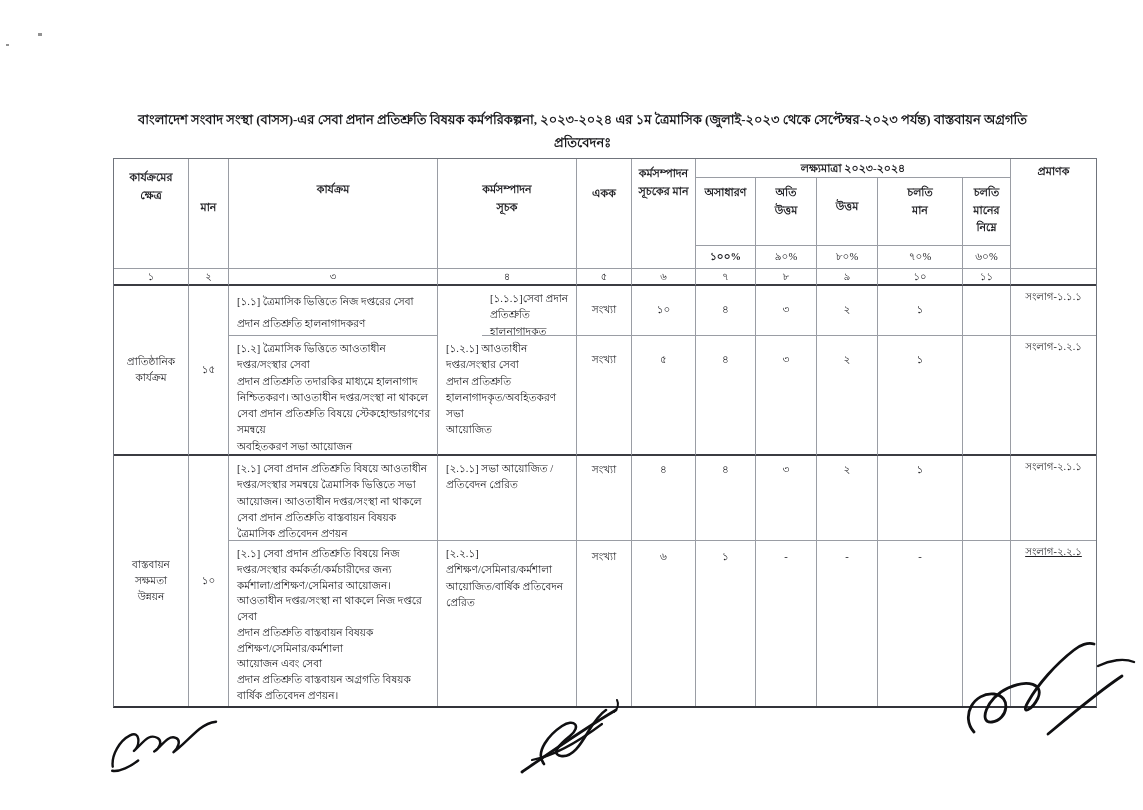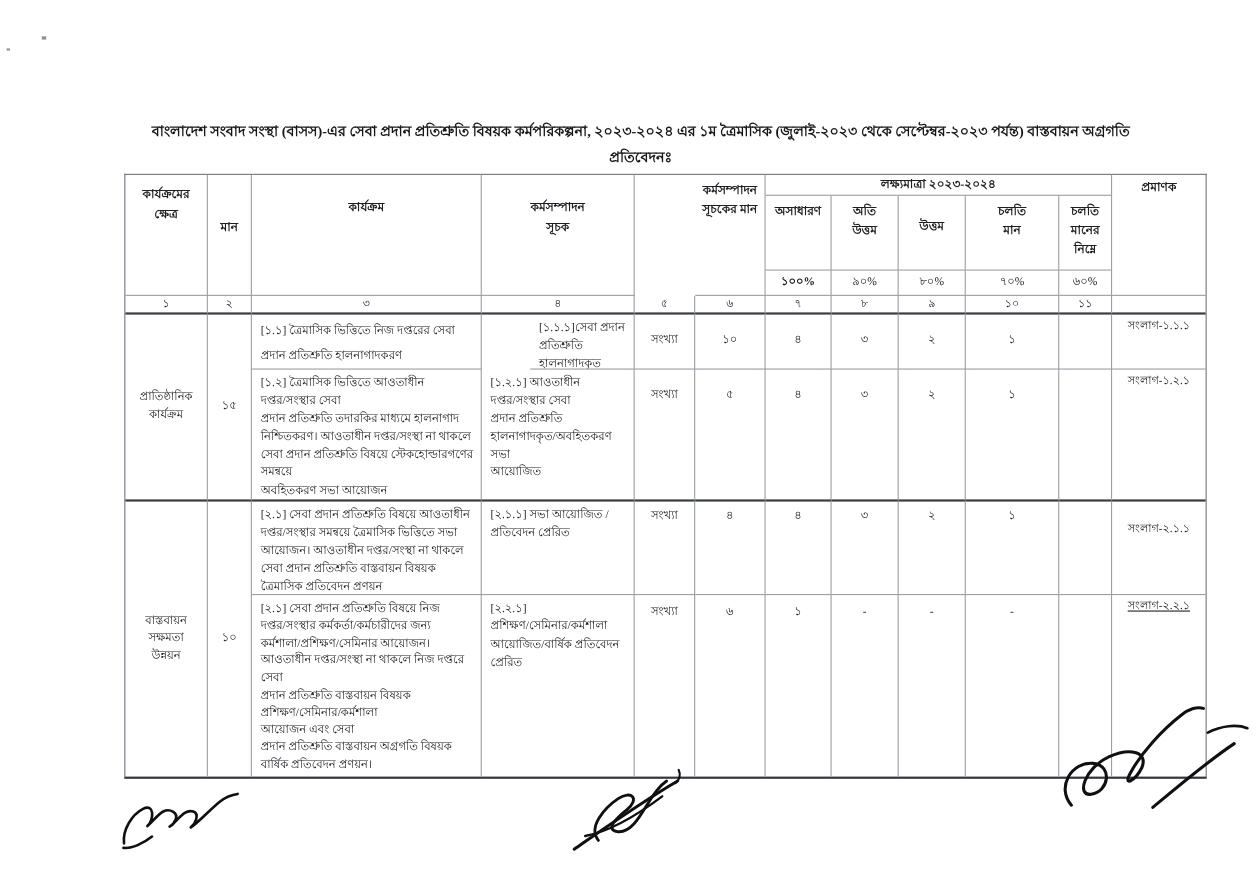--- a/index.html
+++ b/index.html
@@ -63,20 +63,21 @@
 </div>
 
 <div class="grid">
 
   <div class="c hd pt10" style="grid-column:1;grid-row:1/span 3;">কার্যক্রমের
 ক্ষেত্র</div>
   <div class="c hd pt40" style="grid-column:2;grid-row:1/span 3;">মান</div>
   <div class="c hd pt22" style="grid-column:3;grid-row:1/span 3;">কার্যক্রম</div>
   <div class="c hd pt22" style="grid-column:4;grid-row:1/span 3;">কর্মসম্পাদন
 সূচক</div>
+  <div class="c hd pt26" style="grid-column:5;grid-row:1/span 3;">একক</div>
   <div class="c hd pt6" style="grid-column:6;grid-row:1/span 3;">কর্মসম্পাদন
 সূচকের মান</div>
 
   <div class="c hd band" style="grid-column:7/span 5;grid-row:1;">লক্ষ্যমাত্রা ২০২৩-২০২৪</div>
   <div class="c hd pt6" style="grid-column:7;grid-row:2;">অসাধারণ</div>
 
   <div class="c hd last pt4" style="grid-column:12;grid-row:1/span 3;">প্রমাণক</div>
   <div class="c hd pt6" style="grid-column:8;grid-row:2;">অতি
 উত্তম</div>
   <div class="c hd pt20" style="grid-column:9;grid-row:2;">উত্তম</div>
@@ -154,21 +155,21 @@
 ত্রৈমাসিক প্রতিবেদন প্রণয়ন</div>
   <div class="c txt" style="grid-column:4;grid-row:7;">[২.১.১] সভা আয়োজিত /
 প্রতিবেদন প্রেরিত</div>
   <div class="c ctr pt6" style="grid-column:5;grid-row:7;">সংখ্যা</div>
   <div class="c ctr pt6" style="grid-column:6;grid-row:7;">৪</div>
   <div class="c ctr pt6" style="grid-column:7;grid-row:7;">৪</div>
   <div class="c ctr pt6" style="grid-column:8;grid-row:7;">৩</div>
   <div class="c ctr pt6" style="grid-column:9;grid-row:7;">২</div>
   <div class="c ctr pt6" style="grid-column:10;grid-row:7;">১</div>
   <div class="c ctr pt6" style="grid-column:11;grid-row:7;"></div>
-  <div class="c pf last" style="grid-column:12;grid-row:7;margin-top:15px;">সংলাগ-২.১.১</div>
+  <div class="c pf last" style="grid-column:12;grid-row:7;">সংলাগ-২.১.১</div>
 
   <div class="c txt lh15 bot" style="grid-column:3;grid-row:8;">[২.১] সেবা প্রদান প্রতিশ্রুতি বিষয়ে নিজ
 দপ্তর/সংস্থার কর্মকর্তা/কর্মচারীদের জন্য
 কর্মশালা/প্রশিক্ষণ/সেমিনার আয়োজন।
 আওতাধীন দপ্তর/সংস্থা না থাকলে নিজ দপ্তরে
 সেবা
 প্রদান প্রতিশ্রুতি বাস্তবায়ন বিষয়ক
 প্রশিক্ষণ/সেমিনার/কর্মশালা
 আয়োজন এবং সেবা
 প্রদান প্রতিশ্রুতি বাস্তবায়ন অগ্রগতি বিষয়ক

